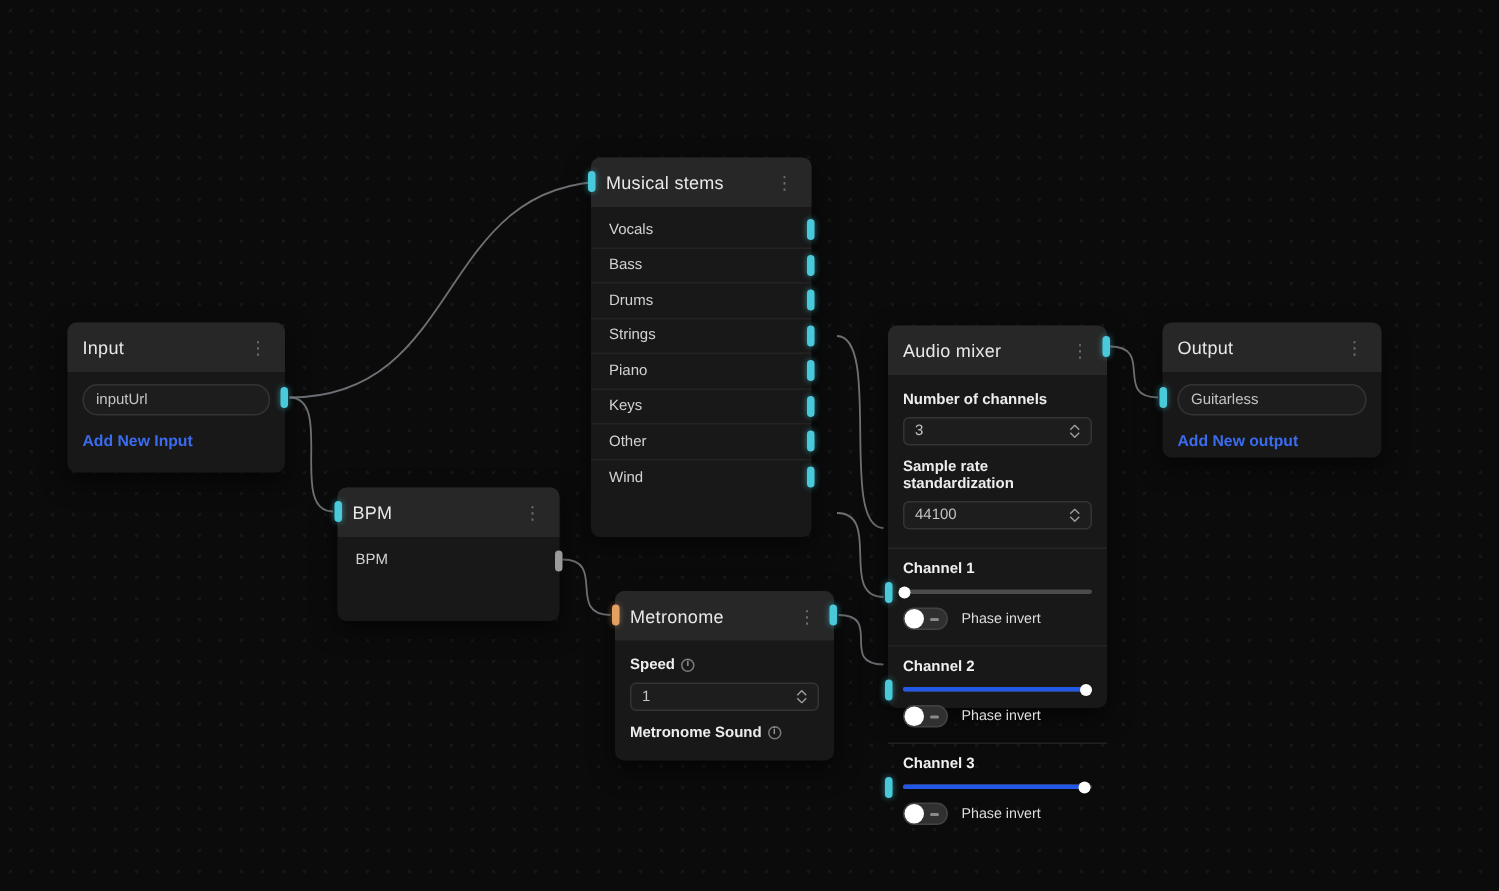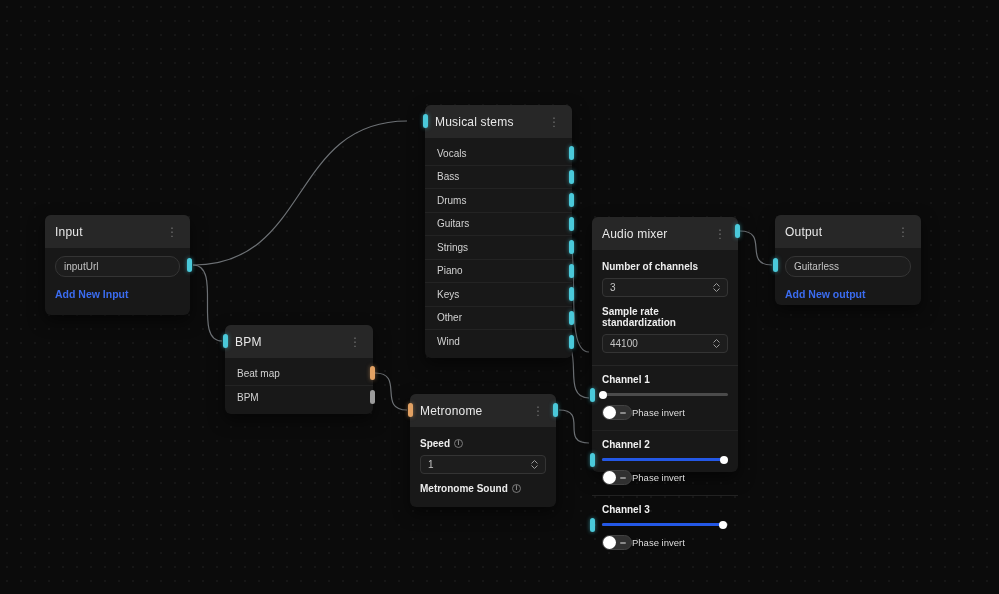--- a/index.html
+++ b/index.html
@@ -74,33 +74,33 @@
   .channel { position:relative; padding:8px 10px 10px; border-bottom:1px solid #222; }
   .channel:last-child { border-bottom:none; }
   .ch-label { font-size:10px; font-weight:600; color:#f0f0f0; }
   .slider { position:relative; margin-top:8px; height:3px; background:#4b4b4b; border-radius:2px; cursor:pointer; }
   .slider-fill { position:absolute; left:0; top:0; bottom:0; border-radius:2px; background:#2458e6; width:var(--val,0%); }
   .slider-thumb {
     position:absolute; top:50%; left:var(--val,0%); transform:translate(-50%,-50%);
     width:8px; height:8px; border-radius:50%; background:#ffffff;
   }
   .channel .port { left:-2px; top:22px; }
-  .toggle-row { display:flex; align-items:center; margin-top:9px; }
+  .toggle-row { display:flex; align-items:center; gap:9px; margin-top:9px; }
   .toggle {
     position:relative; width:30px; height:15px; background:#303030;
     border:1px solid #424242; border-radius:9px; cursor:pointer;
   }
   .toggle-knob { position:absolute; left:0; top:0; width:13px; height:13px; border-radius:50%; background:#fff; }
   .toggle-dash { position:absolute; right:5px; top:6px; width:6px; height:1.5px; background:#8a8a8a; border-radius:1px; }
   .toggle-label { font-size:9.5px; font-weight:500; color:#dedede; }
 
   
   #node-input     { left:45px;  top:215px; width:145px; height:100px;  }
   #node-bpm       { left:225px; top:325px; width:148px; height:89px;  }
-  #node-stems     { left:425px; top:105px; width:147px; height:253px; }
+  #node-stems     { left:394px; top:105px; width:147px; height:253px; }
   #node-metronome { left:410px; top:394px; width:146px; height:113px; }
   #node-mixer     { left:592px; top:217px; width:146px; height:255px; }
   #node-output    { left:775px; top:215px; width:146px; height:90px;  }
 </style>
 </head>
 <body>
 
 <div class="canvas">
   <svg id="wires" viewBox="0 0 999 594">
       <path d="M193,265 C310.7,265 289.3,121 407,121" fill="none" stroke="#8f9499" stroke-width="1.2" opacity="0.75"></path>
@@ -125,24 +125,20 @@
   </div>
 
   <div class="node" id="node-bpm">
     <div class="node-header">
       <span class="node-title">BPM</span>
       <span class="menu-dots">⋮</span>
       <span class="port port-left port-cyan" style="top:9px"></span>
     </div>
     <div class="row-list">
       <div class="row">
-        <span>Beat map</span>
-        <span class="port port-right port-orange"></span>
-      </div>
-      <div class="row">
         <span>BPM</span>
         <span class="port port-right port-gray"></span>
       </div>
     </div>
   </div>
 
   <div class="node" id="node-stems">
     <div class="node-header">
       <span class="node-title">Musical stems</span>
       <span class="menu-dots">⋮</span>
@@ -152,24 +148,20 @@
       <div class="row">
           <span>Vocals</span>
           <span class="port port-right port-cyan"></span>
         </div>
       <div class="row">
           <span>Bass</span>
           <span class="port port-right port-cyan"></span>
         </div>
       <div class="row">
           <span>Drums</span>
-          <span class="port port-right port-cyan"></span>
-        </div>
-      <div class="row">
-          <span>Guitars</span>
           <span class="port port-right port-cyan"></span>
         </div>
       <div class="row">
           <span>Strings</span>
           <span class="port port-right port-cyan"></span>
         </div>
       <div class="row">
           <span>Piano</span>
           <span class="port port-right port-cyan"></span>
         </div>

